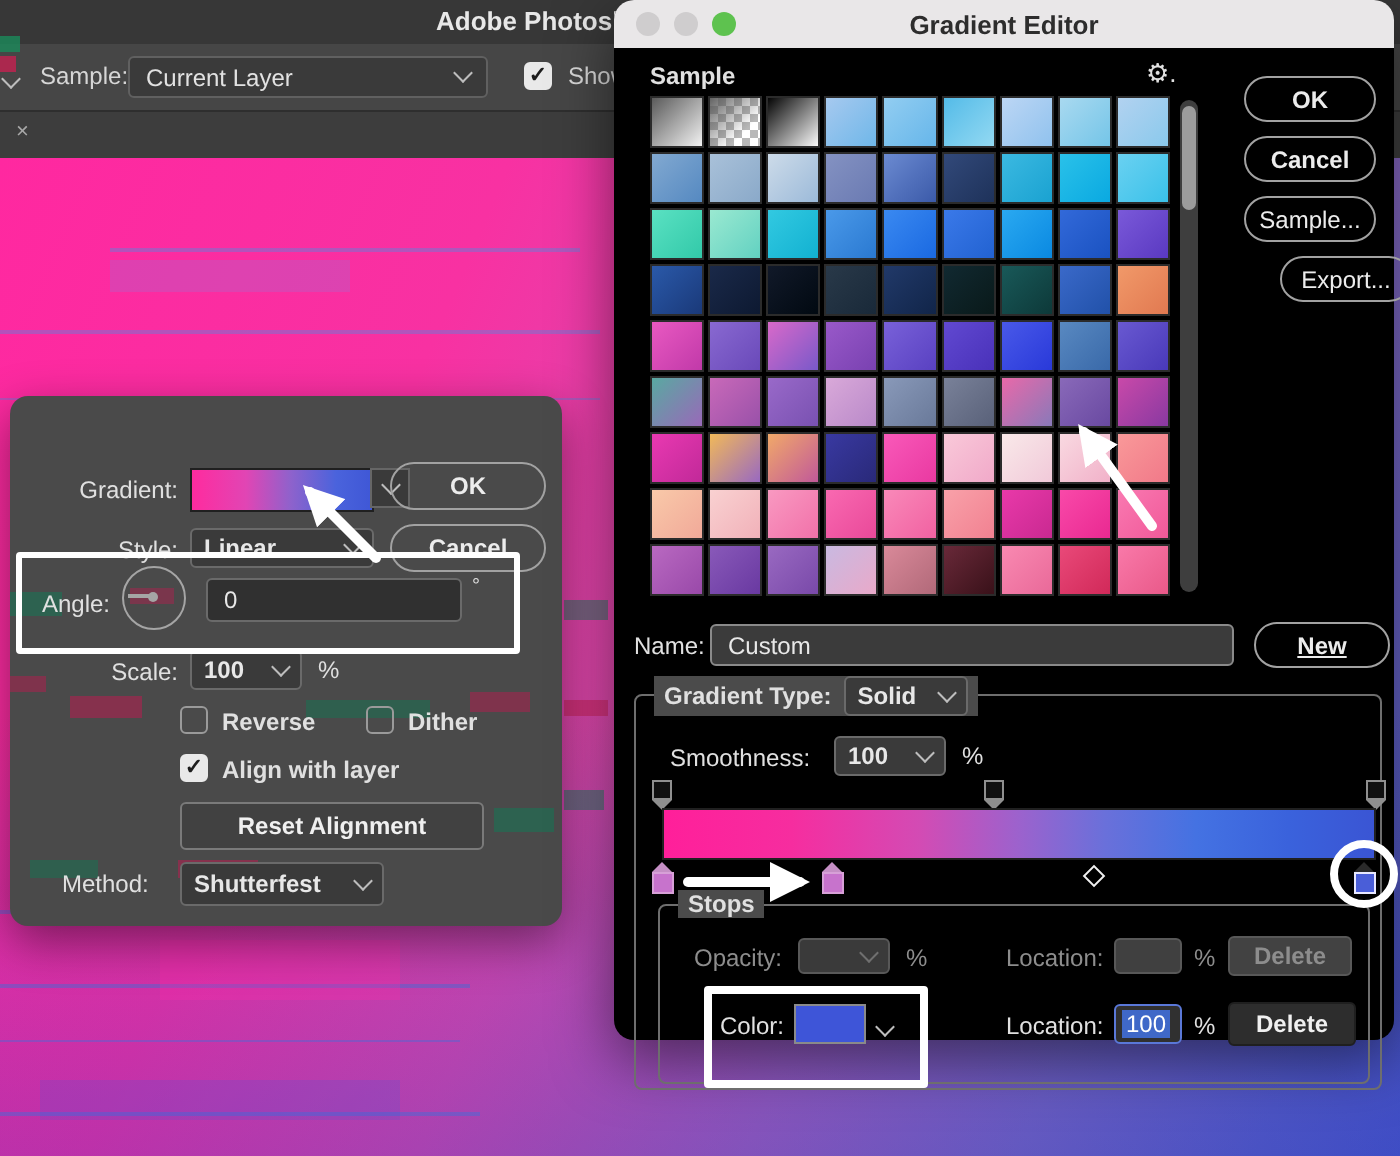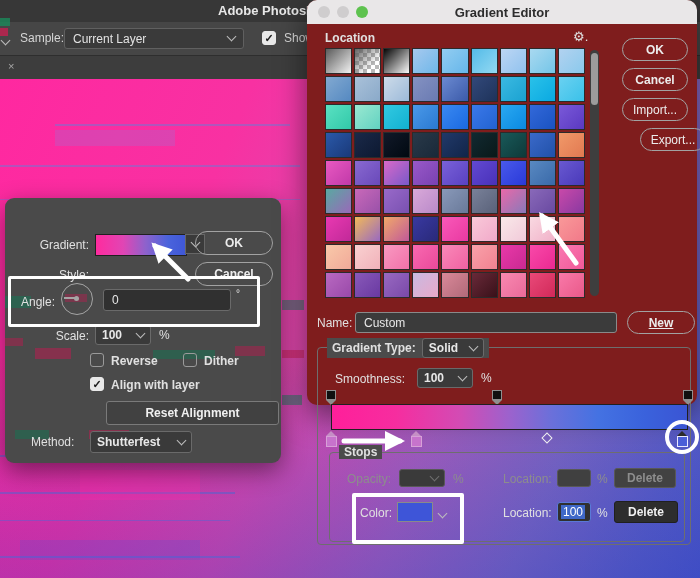--- a/index.html
+++ b/index.html
@@ -37,21 +37,21 @@
   .gf-title{position:absolute;left:0;top:0;width:276px;height:25px;background:#f7edf0;border-radius:9px 9px 0 0;display:flex;align-items:center;justify-content:center;color:#a09aa0;font-size:13px;font-weight:bold;}
   .gf .rlabel{position:absolute;text-align:right;}
   .gf-swatch{position:absolute;left:90px;top:36px;width:90px;height:20px;border:1px solid #202020;}
   .gchev{position:absolute;left:180px;top:36px;width:20px;height:20px;background:#3a3a3a;border:1px solid #666;box-sizing:border-box;display:flex;align-items:center;justify-content:center;}
   .dial{position:absolute;left:56px;top:85px;width:32px;height:32px;border:1.5px solid #a5a5a5;border-radius:50%;box-sizing:border-box;}
   .dial .line{position:absolute;left:2px;top:13px;width:12px;height:2px;background:#a5a5a5;}
   .dial .dot{position:absolute;left:12px;top:11.5px;width:5px;height:5px;background:#a5a5a5;border-radius:50%;}
   .valbox{background:#303030;border:1px solid #6a6a6a;border-radius:3px;color:#e8e8e8;font-size:12px;display:flex;align-items:center;padding:0 8px;box-sizing:border-box;}
   .combo{background:#3a3a3a;border:1px solid #6a6a6a;border-radius:3px;color:#e8e8e8;font-size:12px;display:flex;align-items:center;justify-content:space-between;padding:0 6px;box-sizing:border-box;}
   
-  .ge{position:absolute;left:307px;top:0;width:390px;height:405px;background:#7f1d1d;border-radius:10px;box-shadow:0 10px 30px rgba(0,0,0,.5);}
+  .ge{position:absolute;left:307px;top:0;width:390px;height:520px;background:#000000;border-radius:10px;box-shadow:0 10px 30px rgba(0,0,0,.5);}
   .ge-title{position:absolute;left:0;top:0;width:390px;height:24px;background:#e9e7e8;border-radius:10px 10px 0 0;display:flex;align-items:center;justify-content:center;color:#2d2d2d;font-size:13px;font-weight:bold;}
   .light{position:absolute;top:6px;width:12px;height:12px;border-radius:50%;}
   .grid{position:absolute;left:18px;top:48px;width:260px;height:250px;display:grid;grid-template-columns:repeat(9,1fr);grid-auto-rows:1fr;gap:2px;}
   .preset-cell{border:1px solid #2b2b2b;box-sizing:border-box;}
   .scrollbar{position:absolute;left:283px;top:50px;width:9px;height:246px;background:#3e3e3e;border-radius:5px;}
   .thumb{position:absolute;left:1px;top:3px;width:7px;height:52px;background:#9c9c9c;border-radius:4px;}
   .fieldset{position:absolute;border:1px solid #6e6e6e;border-radius:4px;box-sizing:border-box;}
   .legend{position:absolute;background:#4b4b4b;padding:0 5px;display:flex;align-items:center;gap:6px;}
   
   .gbar{position:absolute;left:24px;top:404px;width:357px;height:26px;border:1px solid #202020;box-sizing:border-box;}
@@ -127,20 +127,24 @@
 
 
     <span class="label rlabel" style="left:0;top:40px;width:84px;">Gradient:</span>
     <div class="gf-swatch" style="background: linear-gradient(90deg, rgb(255, 43, 158) 0%, rgb(225, 69, 180) 30%, rgb(142, 98, 204) 55%, rgb(74, 99, 220) 80%, rgb(63, 87, 214) 100%);"></div>
     <div class="gchev">
         <i class="chev"></i>
       </div>
     <div class="pill-btn" style="position:absolute;left:190px;top:33px;width:78px;height:24px;">OK</div>
 
     <span class="label rlabel" style="left:0;top:70px;width:84px;">Style:</span>
+    <div class="combo" style="position:absolute;left:90px;top:66px;width:92px;height:20px;font-weight:bold;">
+      <span>Linear</span>
+        <i class="chev"></i>
+    </div>
     <div class="pill-btn" style="position:absolute;left:190px;top:64px;width:78px;height:24px;">Cancel</div>
 
     <span class="label rlabel" style="left:0;top:97px;width:50px;">Angle:</span>
     <div class="dial">
         <div class="line"></div>
         <div class="dot"></div>
       </div>
     <div class="valbox" style="position:absolute;left:98px;top:91px;width:128px;height:22px;">0</div>
     <span class="label" style="position:absolute;left:231px;top:90px;font-size:10px;">°</span>
 
@@ -154,38 +158,38 @@
     <span class="checkbox" style="position:absolute;left:85px;top:155px;"></span>
     <span class="label" style="position:absolute;left:106px;top:156px;font-weight:bold;">Reverse</span>
     <span class="checkbox" style="position:absolute;left:178px;top:155px;"></span>
     <span class="label" style="position:absolute;left:199px;top:156px;font-weight:bold;">Dither</span>
 
     <span class="checkbox checked" style="position:absolute;left:85px;top:179px;">
         <span class="check">✓</span>
       </span>
     <span class="label" style="position:absolute;left:106px;top:180px;font-weight:bold;">Align with layer</span>
 
-    <div class="sq-btn" style="position:absolute;left:85px;top:203px;width:173px;height:24px;margin-left:16px;">Reset Alignment</div>
+    <div class="sq-btn" style="position:absolute;left:85px;top:203px;width:152px;height:24px;">Reset Alignment</div>
 
     <span class="label" style="position:absolute;left:26px;top:237px;">Method:</span>
     <div class="combo" style="position:absolute;left:85px;top:233px;width:102px;height:22px;font-weight:bold;">
       <span>Shutterfest</span>
         <i class="chev"></i>
     </div>
   </div>
 
   <div class="ge">
     <div class="ge-title">
       <span class="light" style="left:11px;background:#cfcdce;"></span>
       <span class="light" style="left:30px;background:#cfcdce;"></span>
       <span class="light" style="left:49px;background:#5ec24f;"></span>
       <span>Gradient Editor</span>
     </div>
 
-    <span class="label" style="position:absolute;left:18px;top:31px;font-weight:bold;">Location</span>
+    <span class="label" style="position:absolute;left:18px;top:31px;font-weight:bold;">Sample</span>
     <span style="position:absolute;left:266px;top:29px;color:#e0e0e0;font-size:13px;">⚙.</span>
 
     <div class="grid">
         <div class="preset-cell" style="background: linear-gradient(135deg, rgb(90, 90, 90), rgb(242, 242, 242));"></div>
         <div class="preset-cell" style="background: linear-gradient(135deg, rgba(90, 90, 90, 0.95), rgba(255, 255, 255, 0) 70%), repeating-conic-gradient(rgb(184, 184, 184) 0%, rgb(184, 184, 184) 25%, rgb(255, 255, 255) 0%, rgb(255, 255, 255) 50%) 0px 0px / 8px 8px;"></div>
         <div class="preset-cell" style="background: linear-gradient(135deg, rgb(5, 5, 5), rgb(250, 250, 250));"></div>
         <div class="preset-cell" style="background: linear-gradient(135deg, rgb(166, 201, 239), rgb(111, 183, 233));"></div>
         <div class="preset-cell" style="background: linear-gradient(135deg, rgb(146, 205, 241), rgb(102, 182, 234));"></div>
         <div class="preset-cell" style="background: linear-gradient(135deg, rgb(84, 187, 232), rgb(147, 217, 242));"></div>
         <div class="preset-cell" style="background: linear-gradient(135deg, rgb(188, 214, 244), rgb(144, 194, 238));"></div>
@@ -263,21 +267,21 @@
         <div class="preset-cell" style="background: linear-gradient(135deg, rgb(249, 137, 177), rgb(233, 105, 153));"></div>
         <div class="preset-cell" style="background: linear-gradient(135deg, rgb(233, 73, 121), rgb(209, 41, 89));"></div>
         <div class="preset-cell" style="background: linear-gradient(135deg, rgb(249, 121, 169), rgb(233, 89, 137));"></div>
       </div>
     <div class="scrollbar">
         <div class="thumb"></div>
       </div>
 
     <div class="pill-btn" style="position:absolute;left:315px;top:38px;width:66px;height:23px;">OK</div>
     <div class="pill-btn" style="position:absolute;left:315px;top:68px;width:66px;height:23px;">Cancel</div>
-    <div class="pill-btn" style="position:absolute;left:315px;top:98px;width:66px;height:23px;font-weight:normal;">Import...</div>
+    <div class="pill-btn" style="position:absolute;left:315px;top:98px;width:66px;height:23px;font-weight:normal;">Sample...</div>
     <div class="pill-btn" style="position:absolute;left:333px;top:128px;width:66px;height:23px;font-weight:normal;">Export...</div>
 
     <span class="label" style="position:absolute;left:10px;top:316px;">Name:</span>
     <input class="valbox" style="position: absolute; left: 48px; top: 312px; width: 262px; height: 21px; background: rgb(59, 59, 59); border: 1px solid rgb(138, 138, 138); font-family: &quot;Liberation Sans&quot;, sans-serif;" value="Custom">
     <div class="pill-btn" style="position:absolute;left:320px;top:311px;width:68px;height:23px;text-decoration:underline;">New</div>
 
     <div class="fieldset" style="left:10px;top:347px;width:374px;height:198px;"></div>
     <div class="legend" style="left:20px;top:338px;">
       <span class="label" style="font-weight:bold;">Gradient Type:</span>
       <div class="combo" style="width:62px;height:20px;font-weight:bold;">

